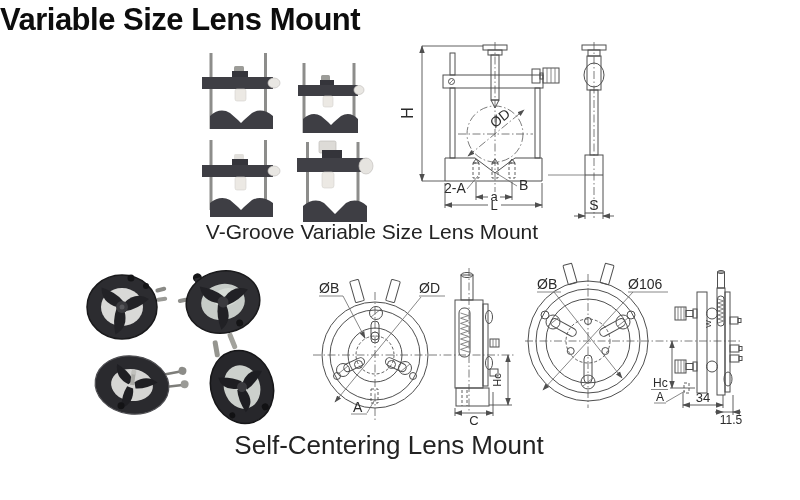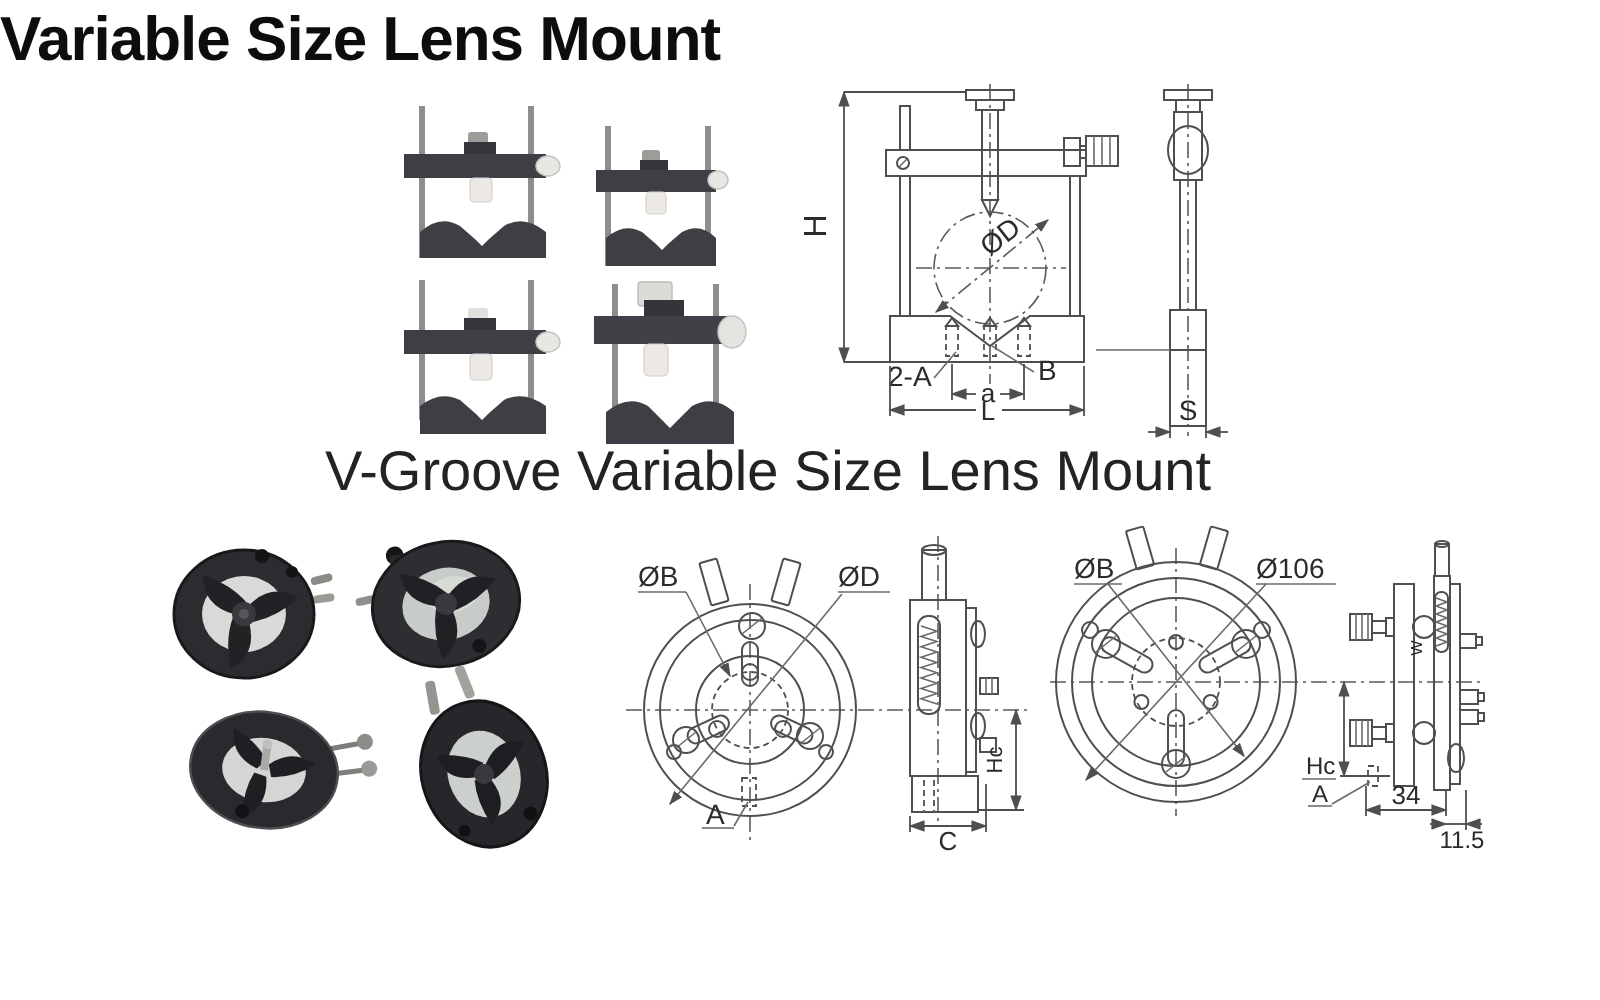--- a/index.html
+++ b/index.html
@@ -1,21 +1,21 @@
 <!DOCTYPE html>
 <html><head>
 <meta charset="utf-8">
 <style>
   html,body{margin:0;padding:0;background:#fff;}
   .stage{position:relative;width:800px;height:500px;background:#ffffff;overflow:hidden;
          font-family:"Liberation Sans",sans-serif;}
   .title{position:absolute;top:2px;left:0;width:800px;text-align:left;
          font-size:31px;font-weight:700;color:#0d0d0d;letter-spacing:-0.5px;}
   .caption{position:absolute;text-align:center;color:#232323;font-weight:400;}
-  .cap1{top:220px;left:0;width:744px;font-size:28px;padding-left:12px;}
+  .cap1{top:220px;left:0;width:744px;font-size:21px;}
   .cap2{top:430px;left:0;width:778px;font-size:26px;}
   svg{position:absolute;overflow:visible;}
   
   .ln{stroke:#4f4f4f;stroke-width:1;fill:none;}
   .lt{stroke:#6a6a6a;stroke-width:0.8;fill:none;}
   .dsh{stroke:#4f4f4f;stroke-width:0.9;fill:none;stroke-dasharray:3 2;}
   .cln{stroke:#5a5a5a;stroke-width:0.8;fill:none;stroke-dasharray:8 2.5 1.5 2.5;}
   .dim{stroke:#4f4f4f;stroke-width:0.9;fill:none;}
   .lbl{font-family:"Liberation Sans",sans-serif;fill:#2b2b2b;}
   .f14{font-size:14px;} .f13{font-size:13px;} .f12{font-size:12px;}
@@ -430,14 +430,15 @@
       <text class="lbl f13" x="178" y="140" text-anchor="middle">34</text>
 
       <line class="dim" x1="208" y1="133" x2="208" y2="153"></line>
       <line class="dim" x1="190" y1="150" x2="198" y2="150" marker-end="url(#arr5)"></line>
       <line class="dim" x1="216" y1="150" x2="208" y2="150" marker-end="url(#arr5)"></line>
       <line class="dim" x1="198" y1="150" x2="208" y2="150"></line>
       <text class="lbl f12" x="206" y="162" text-anchor="middle">11.5</text>
     </g>
   </svg>
 
+  <div class="caption cap2">Self-Centering Lens Mount</div>
 
 </div>
 
 </body></html>

